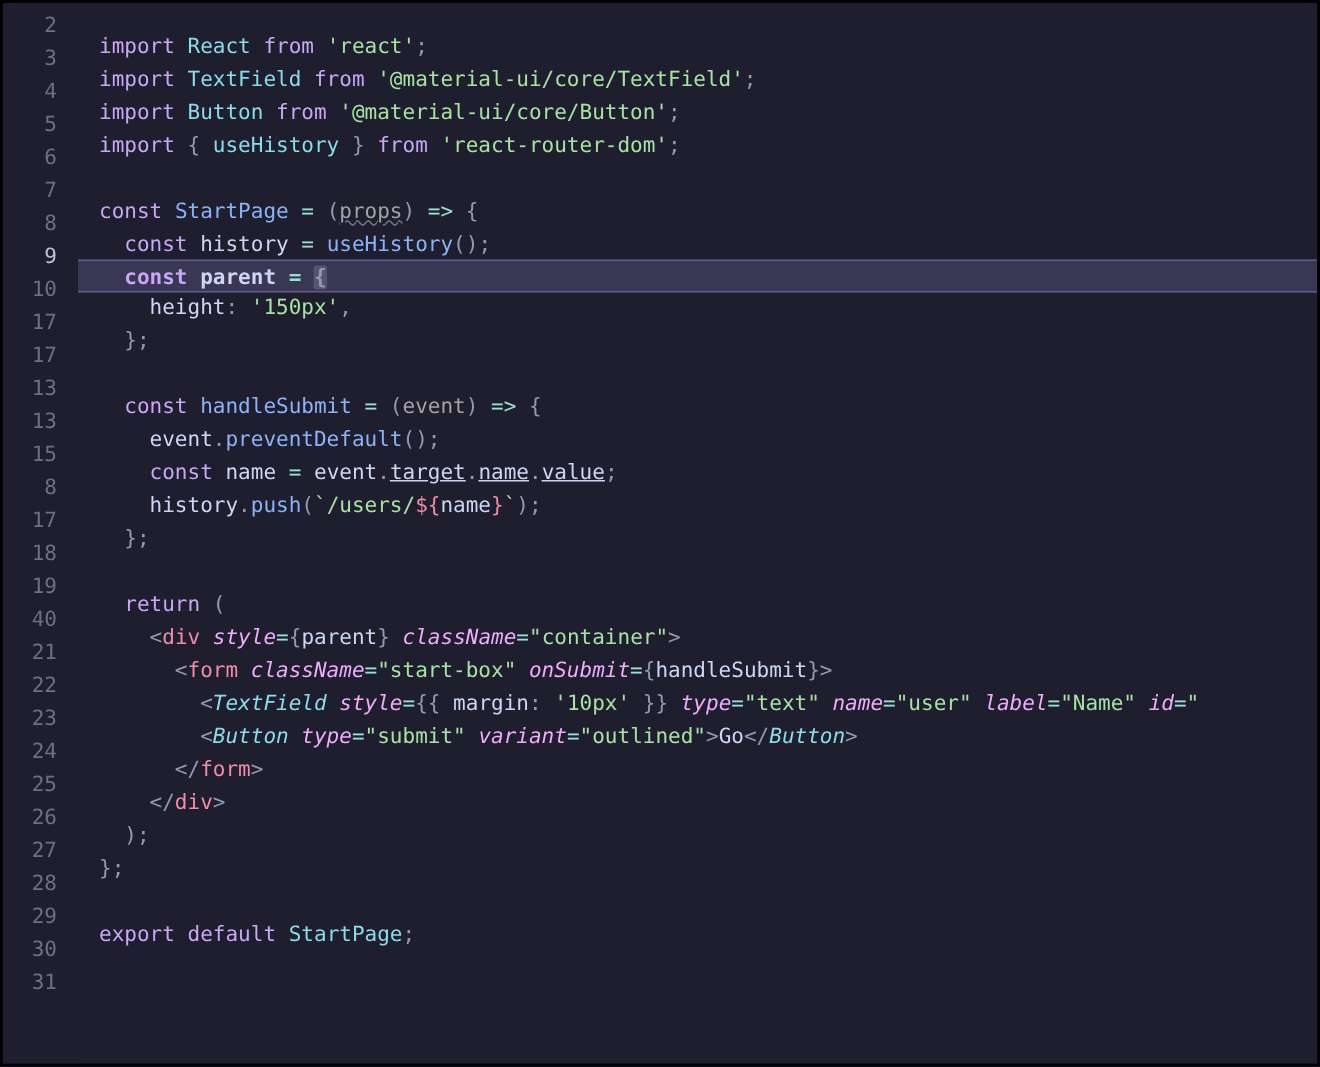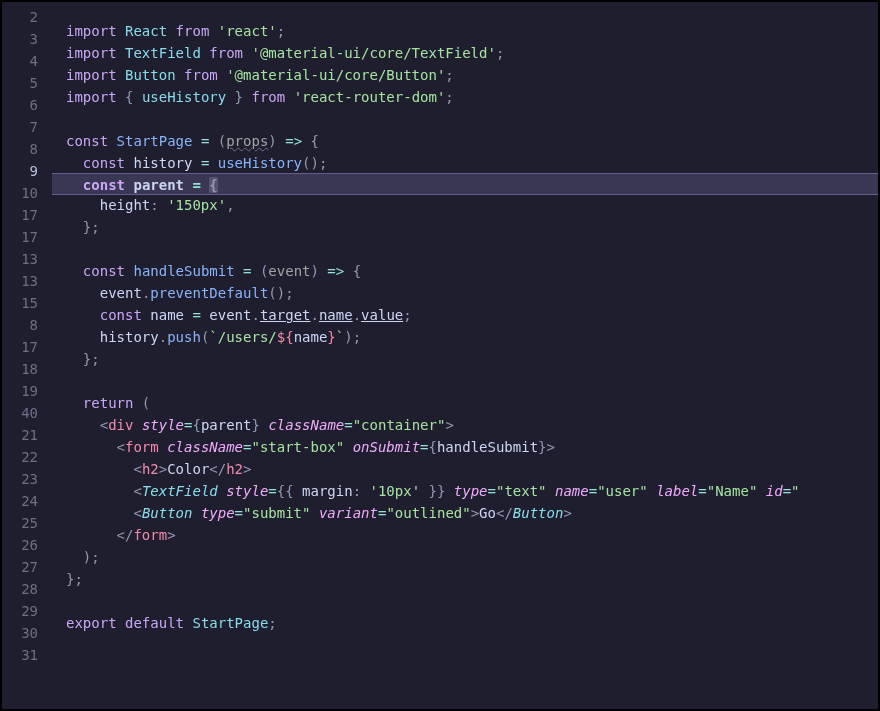--- a/index.html
+++ b/index.html
@@ -123,23 +123,23 @@
     <div class="line"></div>
     <div class="line">  <span class="kw2">const</span> <span class="fn">handleSubmit</span><span class="op"> = </span><span class="punc">(</span><span class="param">event</span><span class="punc">)</span><span class="op"> =&gt; </span><span class="punc">{</span></div>
     <div class="line">    <span class="var">event</span><span class="punc">.</span><span class="fn">preventDefault</span><span class="punc">();</span></div>
     <div class="line">    <span class="kw2">const</span> <span class="var">name</span><span class="op"> = </span><span class="var">event</span><span class="punc">.</span><span class="prop">target</span><span class="punc">.</span><span class="prop">name</span><span class="punc">.</span><span class="prop">value</span><span class="punc">;</span></div>
     <div class="line">    <span class="var">history</span><span class="punc">.</span><span class="fn">push</span><span class="punc">(</span><span class="str">`/users/</span><span class="tmpl">${</span><span class="var">name</span><span class="tmpl">}</span><span class="str">`</span><span class="punc">);</span></div>
     <div class="line">  <span class="punc">};</span></div>
     <div class="line"></div>
     <div class="line">  <span class="kw2">return</span><span class="punc"> (</span></div>
     <div class="line">    <span class="punc">&lt;</span><span class="tag">div</span><span> </span><span class="attr">style</span><span class="op">=</span><span class="punc">{</span><span class="var">parent</span><span class="punc">}</span><span> </span><span class="attr">className</span><span class="op">=</span><span class="str">"container"</span><span class="punc">&gt;</span></div>
     <div class="line">      <span class="punc">&lt;</span><span class="tag">form</span><span> </span><span class="attr">className</span><span class="op">=</span><span class="str">"start-box"</span><span> </span><span class="attr">onSubmit</span><span class="op">=</span><span class="punc">{</span><span class="var">handleSubmit</span><span class="punc">}</span><span class="punc">&gt;</span></div>
-    <div class="line">        <span class="punc">&lt;</span><span class="tag">h2</span><span class="punc">&gt;</span><span class="var">Color</span><span class="punc">&lt;/</span><span class="tag">h2</span><span class="punc">&gt;</span></div>
     <div class="line">        <span class="punc">&lt;</span><span class="comp">TextField</span><span> </span><span class="attr">style</span><span class="op">=</span><span class="punc">{{ </span><span class="var">margin</span><span class="punc">: </span><span class="str">'10px'</span><span class="punc"> }}</span><span> </span><span class="attr">type</span><span class="op">=</span><span class="str">"text"</span><span> </span><span class="attr">name</span><span class="op">=</span><span class="str">"user"</span><span> </span><span class="attr">label</span><span class="op">=</span><span class="str">"Name"</span><span> </span><span class="attr">id</span><span class="op">=</span><span class="str">"</span></div>
     <div class="line">        <span class="punc">&lt;</span><span class="comp">Button</span><span> </span><span class="attr">type</span><span class="op">=</span><span class="str">"submit"</span><span> </span><span class="attr">variant</span><span class="op">=</span><span class="str">"outlined"</span><span class="punc">&gt;</span><span class="var">Go</span><span class="punc">&lt;/</span><span class="comp">Button</span><span class="punc">&gt;</span></div>
     <div class="line">      <span class="punc">&lt;/</span><span class="tag">form</span><span class="punc">&gt;</span></div>
+    <div class="line">    <span class="punc">&lt;/</span><span class="tag">div</span><span class="punc">&gt;</span></div>
     <div class="line">  <span class="punc">);</span></div>
     <div class="line"><span class="punc">};</span></div>
     <div class="line"></div>
     <div class="line"><span class="kw2">export</span> <span class="kw2">default</span> <span class="def">StartPage</span><span class="punc">;</span></div>
     <div class="line"></div>
   </div>
 </div>
 
 </body></html>

